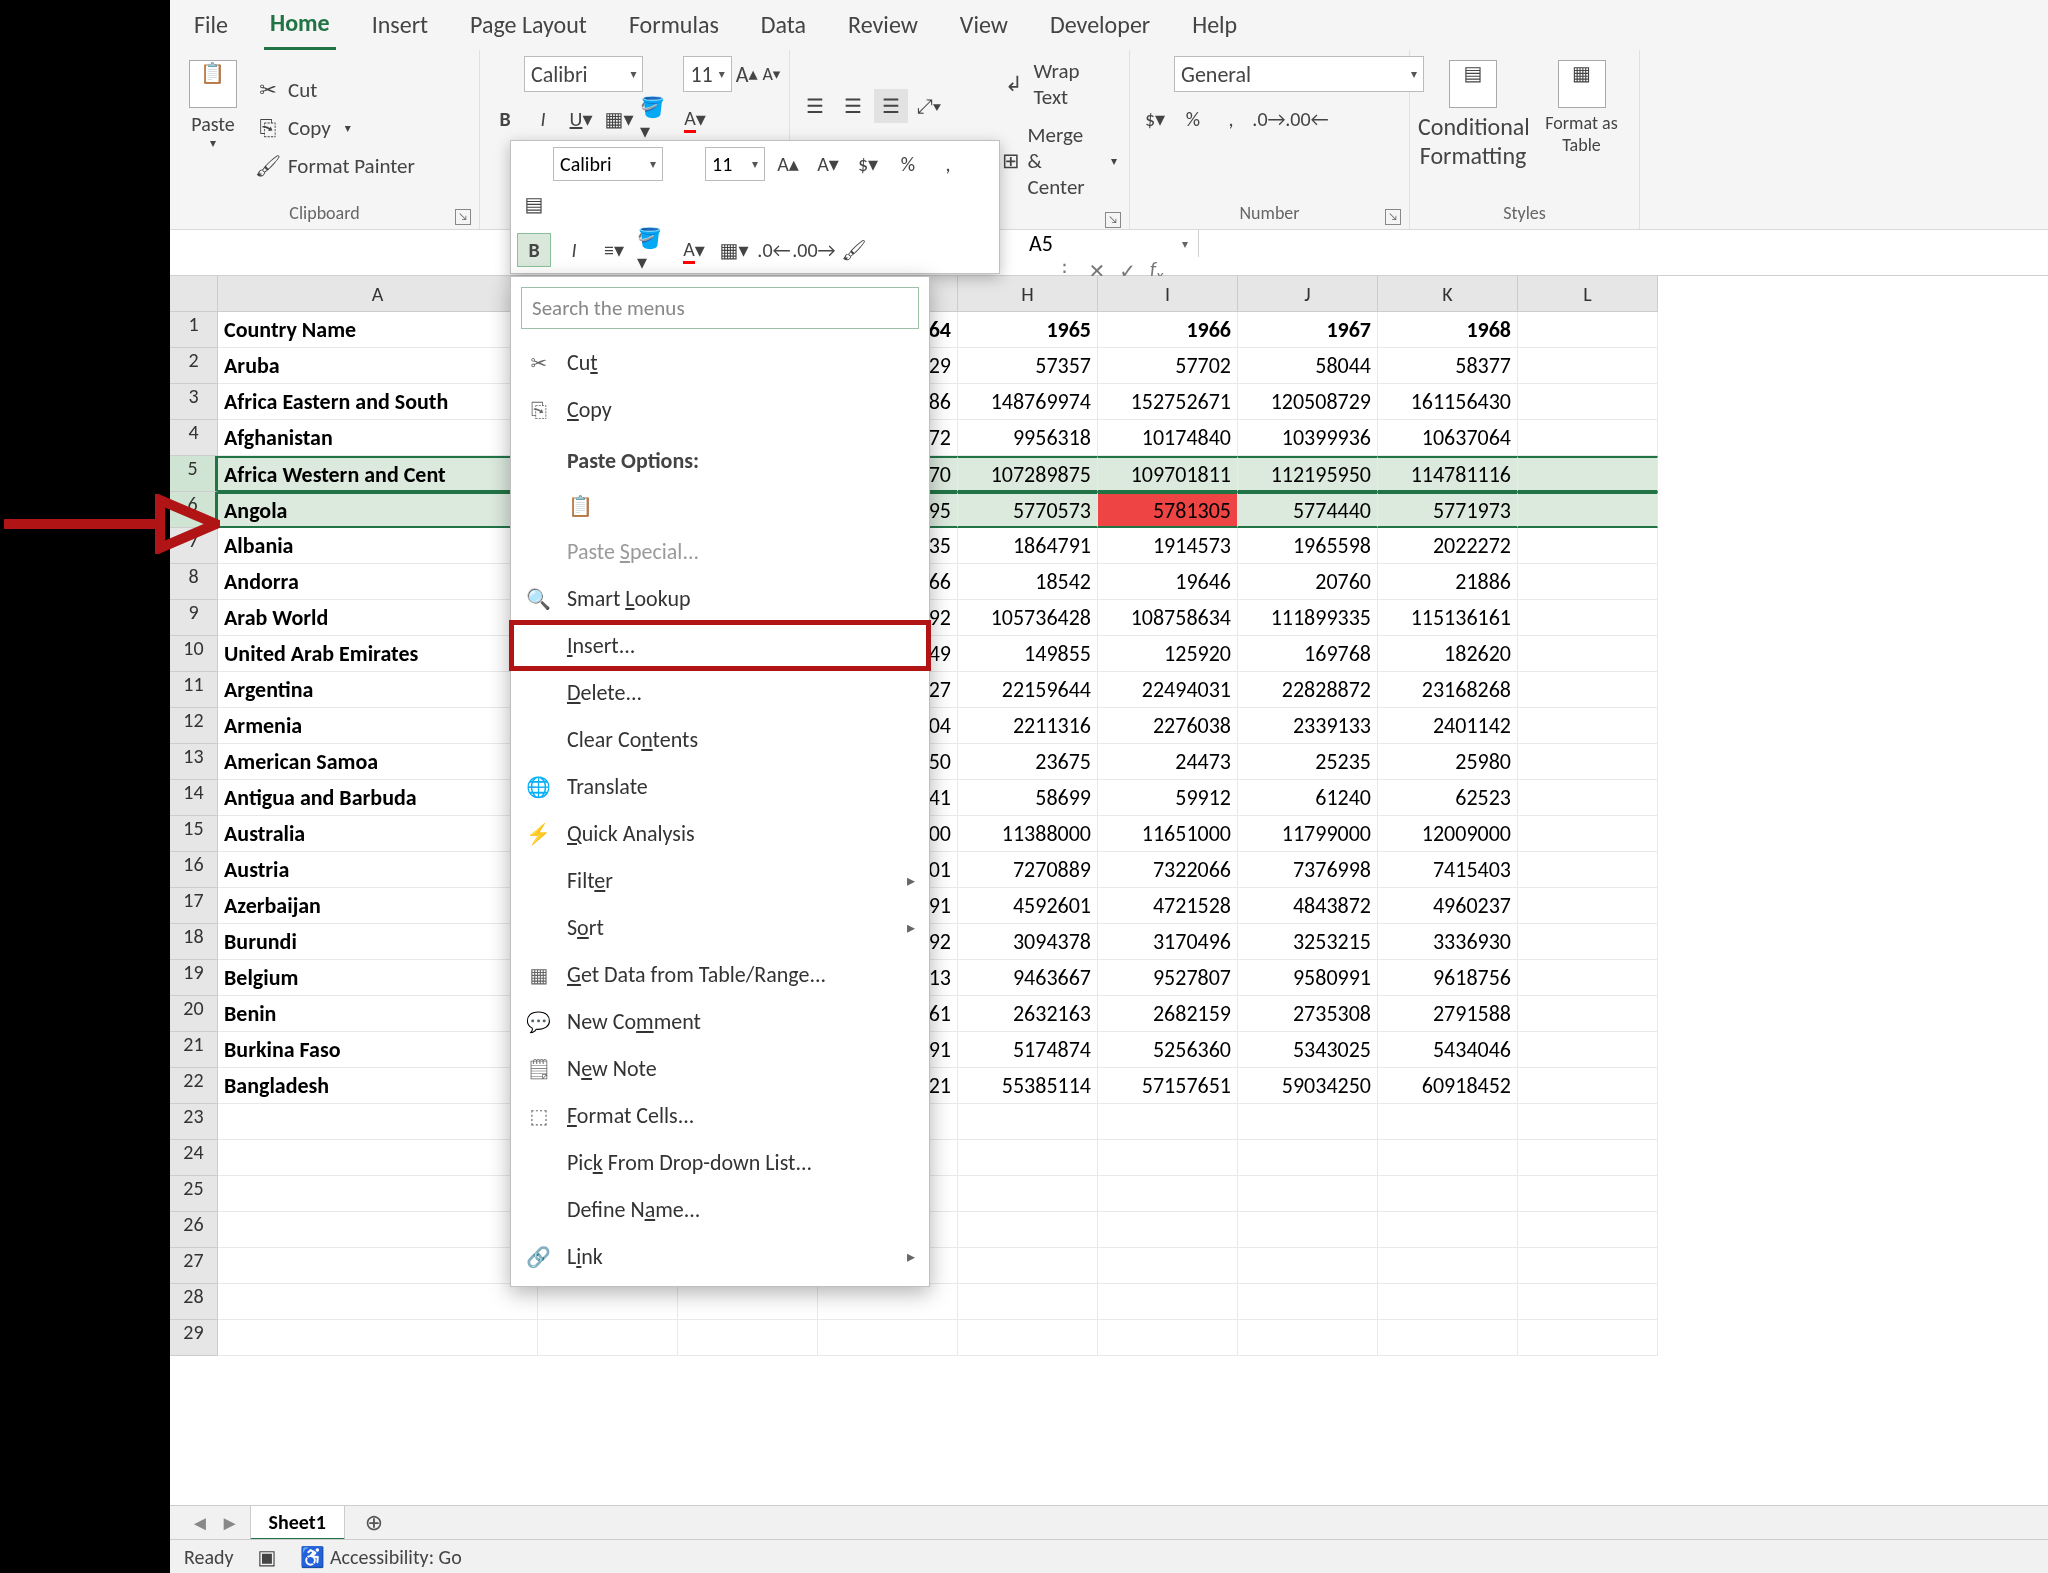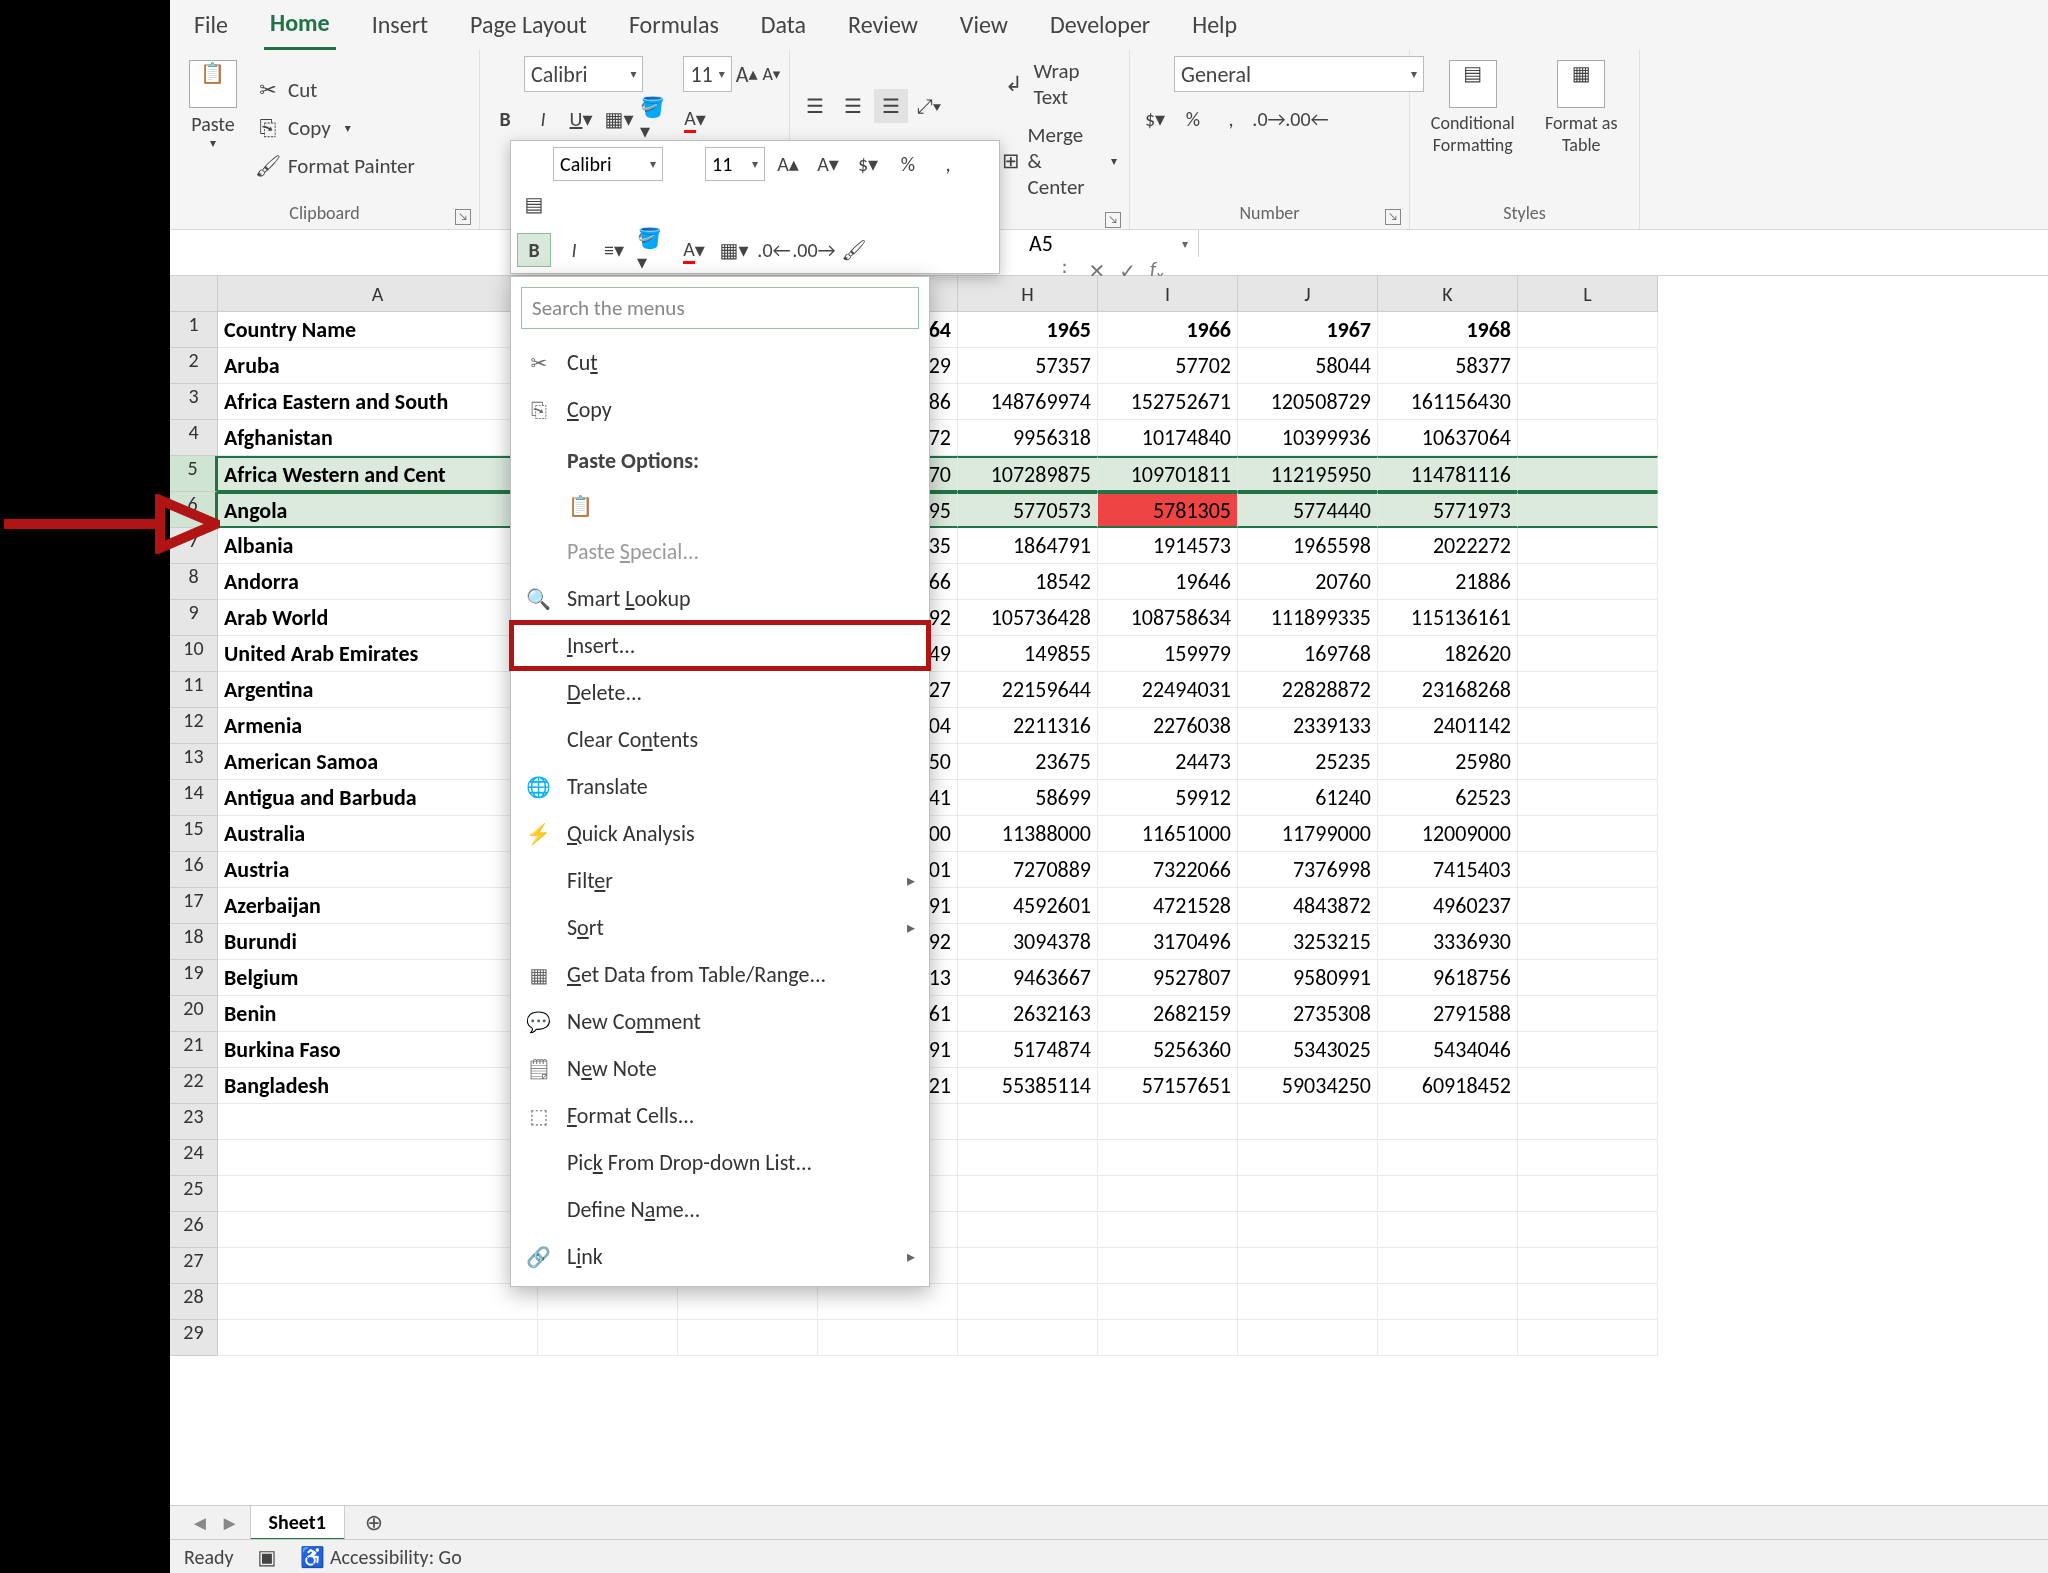--- a/index.html
+++ b/index.html
@@ -408,21 +408,21 @@
           <span class="icon-btn">.00←</span>
         </div>
       </div>
       <div class="group-label"><span>Number</span><span class="launcher">↘</span></div>
     </div>
 
     <div class="group" style="width:230px;">
       <div class="group-body">
         <div class="big-btn" style="width:110px;">
           <div class="big-icon">▤</div>
-          <div style="font-size:18px;white-space:normal;">Conditional Formatting</div>
+          <div style="font-size:24px;white-space:normal;">Conditional Formatting</div>
         </div>
         <div class="big-btn" style="width:100px;">
           <div class="big-icon">▦</div>
           <div style="font-size:18px;white-space:normal;">Format as Table</div>
         </div>
       </div>
       <div class="group-label"><span>Styles</span></div>
     </div>
   </div>
 
@@ -543,21 +543,21 @@
         <div class="cell num">108758634</div>
         <div class="cell num">111899335</div>
         <div class="cell num">115136161</div>
         <div class="cell"></div>
         <div class="rownum">10</div>
         <div class="cell bold colA">United Arab Emirates</div>
         <div class="cell num">112112</div>
         <div class="cell num">125130</div>
         <div class="cell num">138049</div>
         <div class="cell num">149855</div>
-        <div class="cell num">159979</div>
+        <div class="cell num">125920</div>
         <div class="cell num">169768</div>
         <div class="cell num">182620</div>
         <div class="cell"></div>
         <div class="rownum">11</div>
         <div class="cell bold colA">Argentina</div>
         <div class="cell num">21153042</div>
         <div class="cell num">21488916</div>
         <div class="cell num">21824427</div>
         <div class="cell num">22159644</div>
         <div class="cell num">22494031</div>

